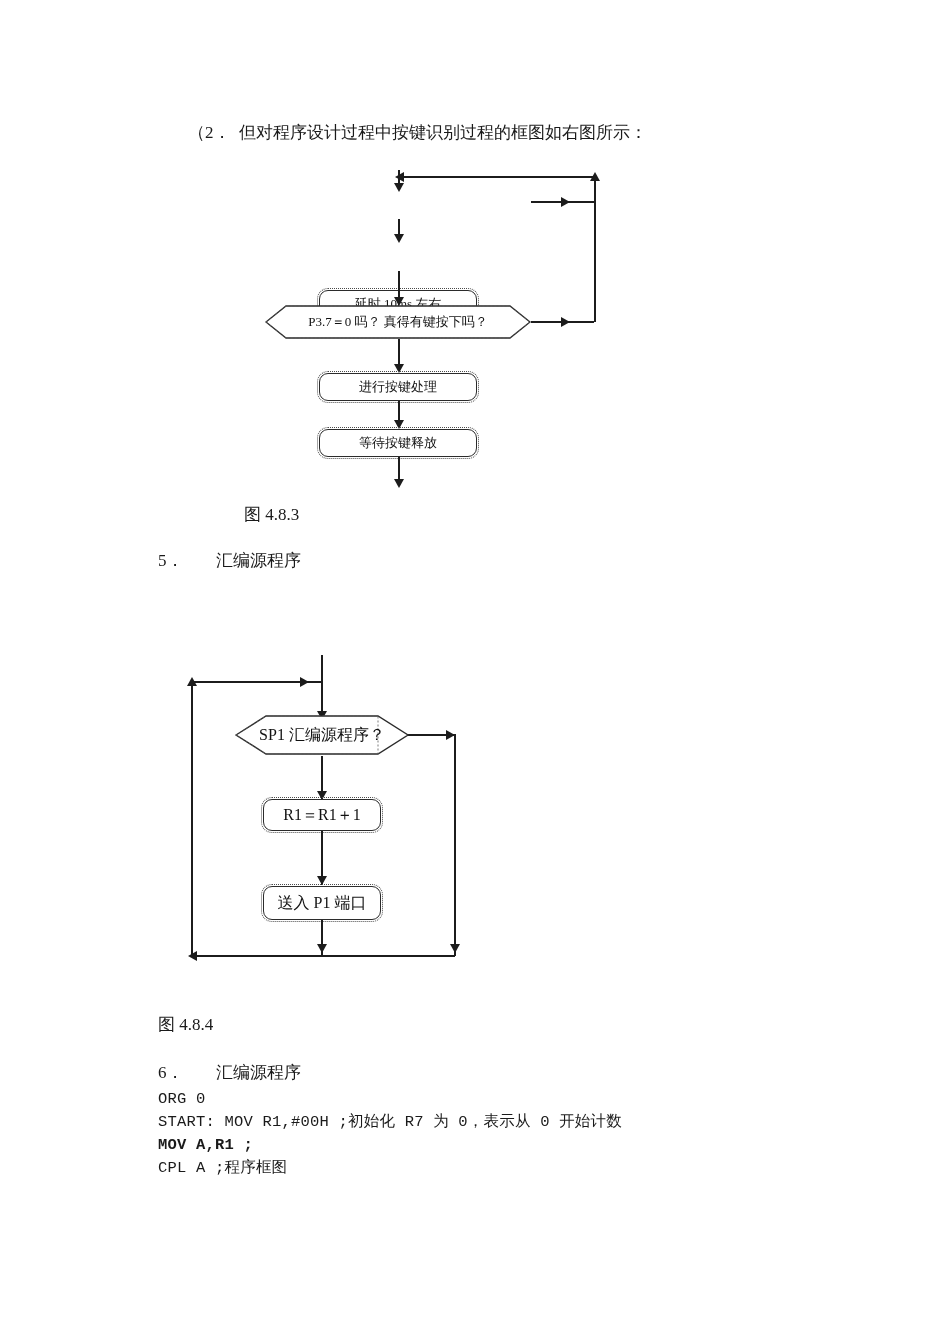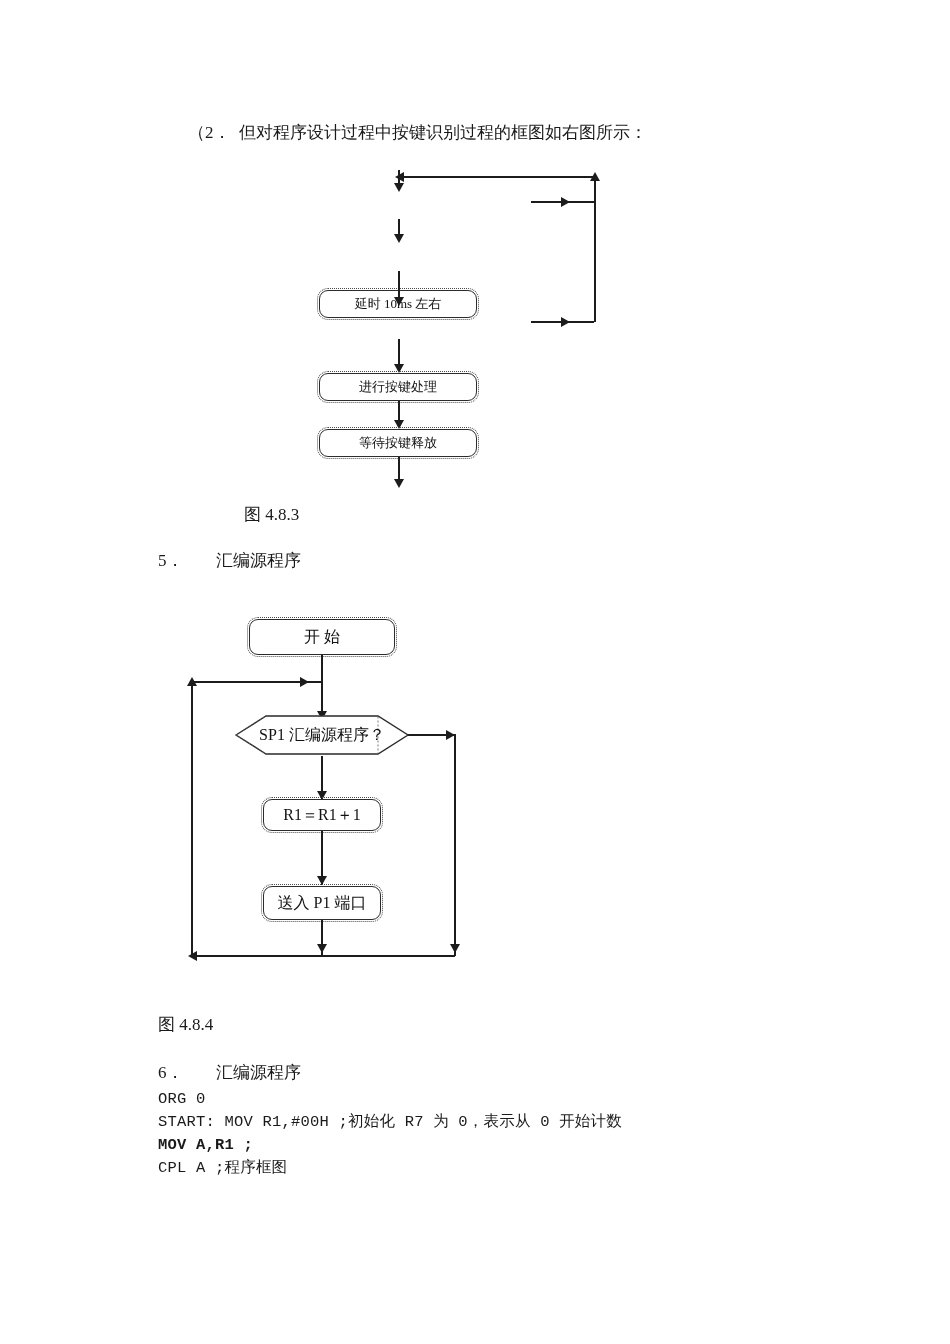--- a/index.html
+++ b/index.html
@@ -144,20 +144,27 @@
     <div class="arw right" style="left:545px; top:197px;"></div>
 
     <div class="ln v" style="left:382px; top:219px; height:22px;"></div>
     <div class="arw down" style="left:378px; top:234px;"></div>
 
     <div class="node box" style="left:303px; top:243px; width:158px; height:28px;margin-top:47px;">延时 10ms 左右</div>
 
     <div class="ln v" style="left:382px; top:271px; height:33px;"></div>
     <div class="arw down" style="left:378px; top:297px;"></div>
 
+    <div class="hex" style="left:236px; top:304px; width:292px; height:36px;">
+      <svg viewBox="0 0 292 36" preserveAspectRatio="none">
+        <polygon points="14,18 34,2 258,2 278,18 258,34 34,34" fill="#ffffff" stroke="#2b2b2b" stroke-width="1.3"></polygon>
+        <polygon points="14,18 34,2 258,2 278,18 258,34 34,34" fill="none" stroke="#5a5a5a" stroke-width="1" stroke-dasharray="2,2" opacity="0.75"></polygon>
+      </svg>
+      <span class="hexlabel">P3.7＝0 吗？ 真得有键按下吗？</span>
+    </div>
 
     <div class="ln h" style="left:515px; top:321px; width:63px;"></div>
     <div class="arw right" style="left:545px; top:317px;"></div>
 
     <div class="ln v" style="left:382px; top:339px; height:32px;"></div>
     <div class="arw down" style="left:378px; top:364px;"></div>
 
     <div class="node box" style="left:303px; top:373px; width:158px; height:28px;">进行按键处理</div>
 
     <div class="ln v" style="left:382px; top:401px; height:26px;"></div>
@@ -169,21 +176,20 @@
     <div class="arw down" style="left:378px; top:479px;"></div>
   </div>
 
   <div class="txt" style="left:228px; top:504px;">图 4.8.3</div>
 
   <div class="txt" style="left:142px; top:550px;">5．</div>
   <div class="txt" style="left:200px; top:550px;">汇编源程序</div>
 
   <div class="fc" id="flow2" style="left:0px; top:0px; width:950px; height:1000px;">
 
-    <div class="node box" style="left:233px; top:619px; width:146px; height:36px;">开  始</div>
 
     <div class="ln v" style="left:305px; top:655px; height:63px;"></div>
     <div class="arw down" style="left:301px; top:711px;"></div>
 
     <div class="ln h" style="left:175px; top:681px; width:132px;"></div>
     <div class="arw right" style="left:284px; top:677px;"></div>
 
     <div class="ln v" style="left:175px; top:681px; height:275px;"></div>
     <div class="arw up" style="left:171px; top:677px;"></div>
 

